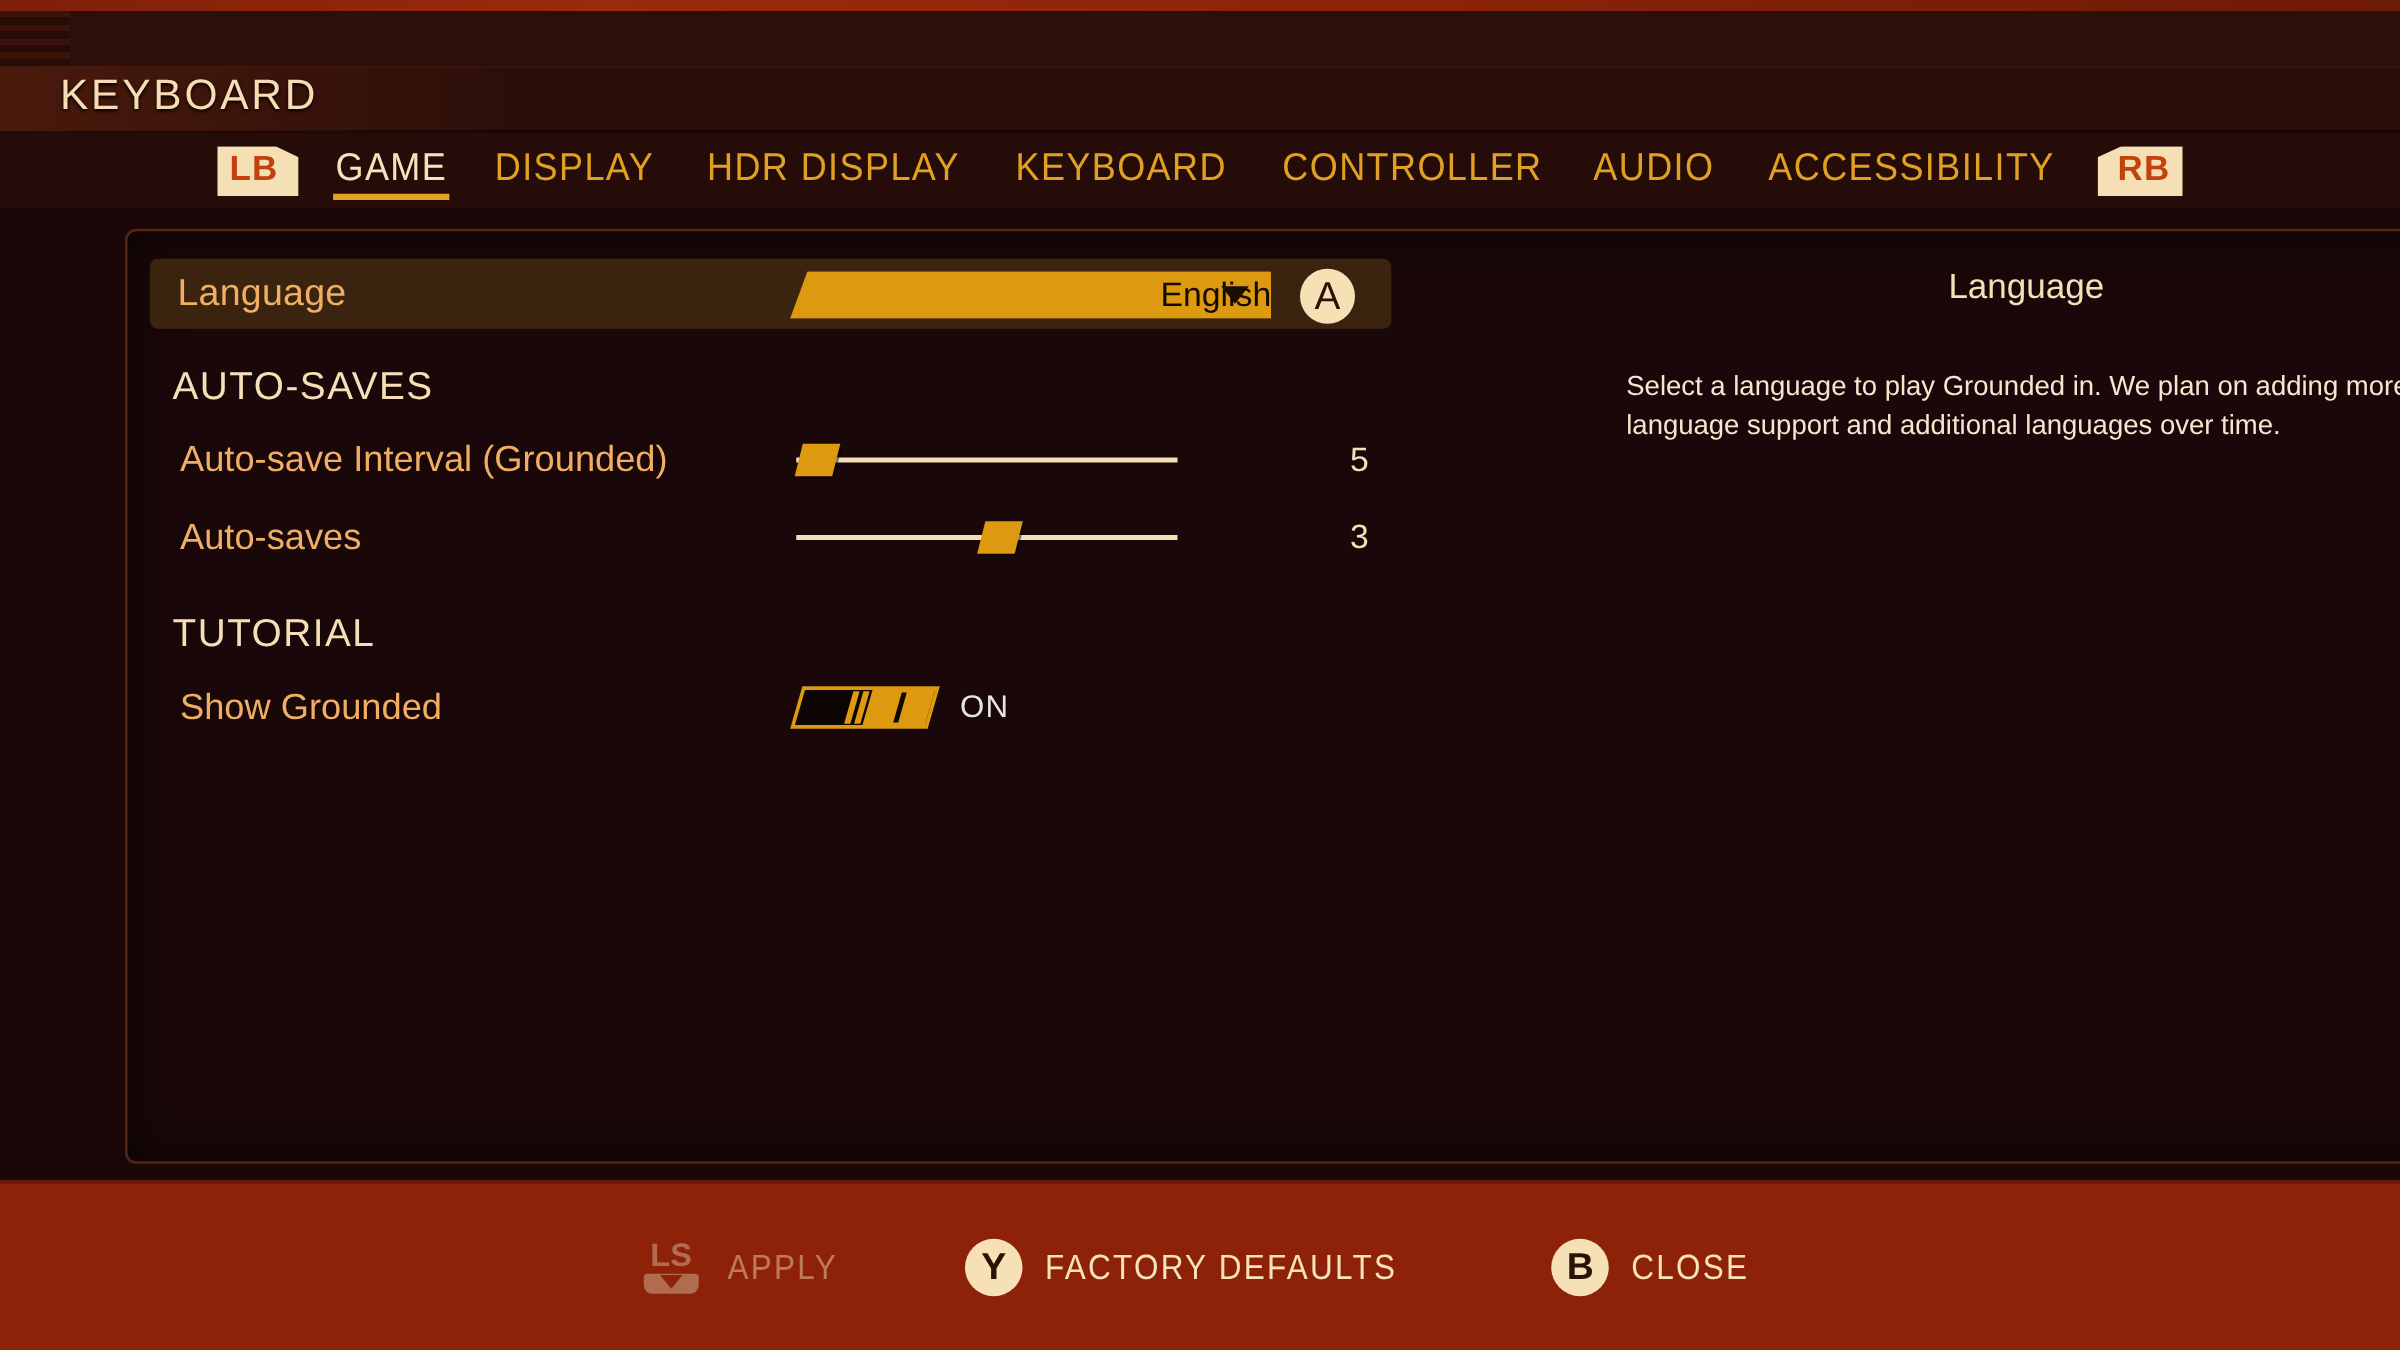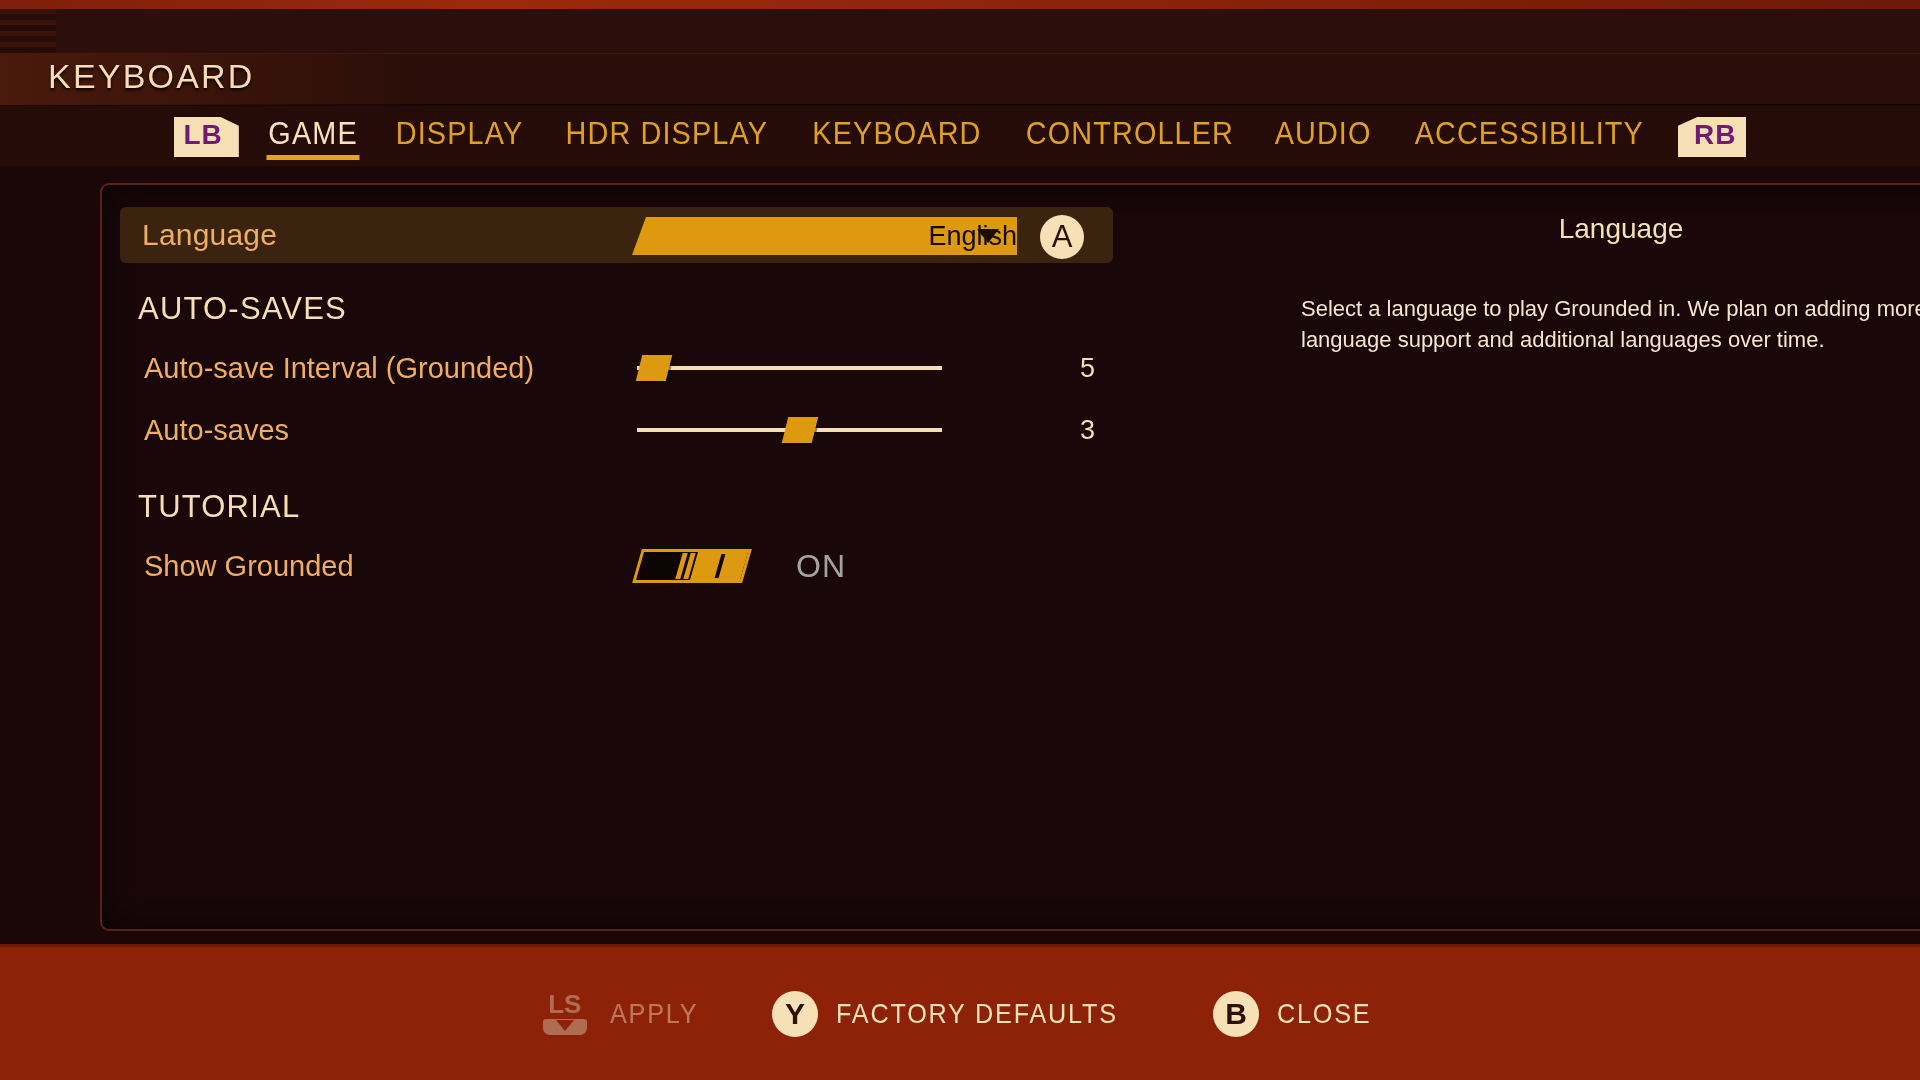--- a/index.html
+++ b/index.html
@@ -56,21 +56,21 @@
     position:absolute; left:0; top:106px; width:1920px; height:60px;
     background:#250c08;
   }
   .tab-row {
     position:absolute; left:0; top:110px; width:1920px; height:54px;
     display:flex; align-items:center; justify-content:center;
     gap:22px;
   }
   .bumper {
     display:inline-flex; align-items:center; justify-content:center;
-    background:#f5dfb4; color:#701a75;
+    background:#f5dfb4; color:#c2410c;
     font-size:28px; font-weight:700; letter-spacing:1px;
     padding:2px 10px 4px 10px;
     min-width:64px; height:40px;
     position:relative;
   }
   .bumper.lb { clip-path:polygon(0 0,72% 0,100% 22%,100% 100%,0 100%); padding-right:16px; }
   .bumper.rb { clip-path:polygon(0 22%,28% 0,100% 0,100% 100%,0 100%); padding-left:16px; }
   .bumper span { display:block; transform:translateY(-1px); }
 
   .tab {
@@ -193,21 +193,21 @@
     background:#dd9a11; transform:skewX(-16deg);
   }
   .toggle .stripe.s1 { left:38%; }
   .toggle .stripe.s2 { left:45%; }
   .toggle .notch {
     position:absolute; top:5px; bottom:5px; width:4px; left:74%;
     background:#0d0503; transform:skewX(-16deg);
   }
   .toggle-state {
     position:absolute; left:648px; top:50%; transform:translateY(-50%);
-    font-size:32px; color:#a3a3a3; letter-spacing:1px;margin-left:28px;
+    font-size:25px; color:#e5e5e5; letter-spacing:1px;
   }
 
   
   .desc {
     position:absolute; right:46px; top:28px;
     width:640px; text-align:left;
   }
   .desc-title {
     font-size:28px; color:#f6e0b6; text-align:center; margin-bottom:48px;
     font-weight:400;
@@ -215,21 +215,21 @@
   .desc-body {
     font-size:22px; line-height:1.42; color:#f5e6cd; font-weight:400;
   }
 
   
   .bottom-bar {
     position:absolute; left:0; bottom:0; width:1920px; height:136px;
     background:#8e2209;
     border-top:3px solid #6b1906;
     display:flex; align-items:center; justify-content:center;
-    gap:64px;
+    gap:92px;
   }
   .action { display:flex; align-items:center; gap:18px; }
   .action.disabled { opacity:.45; }
   .action .glyph {
     width:46px; height:46px; border-radius:50%;
     background:#f6e1b6; color:#2b1206;
     display:flex; align-items:center; justify-content:center;
     font-size:30px; font-weight:700;
   }
   .action .act-label {

